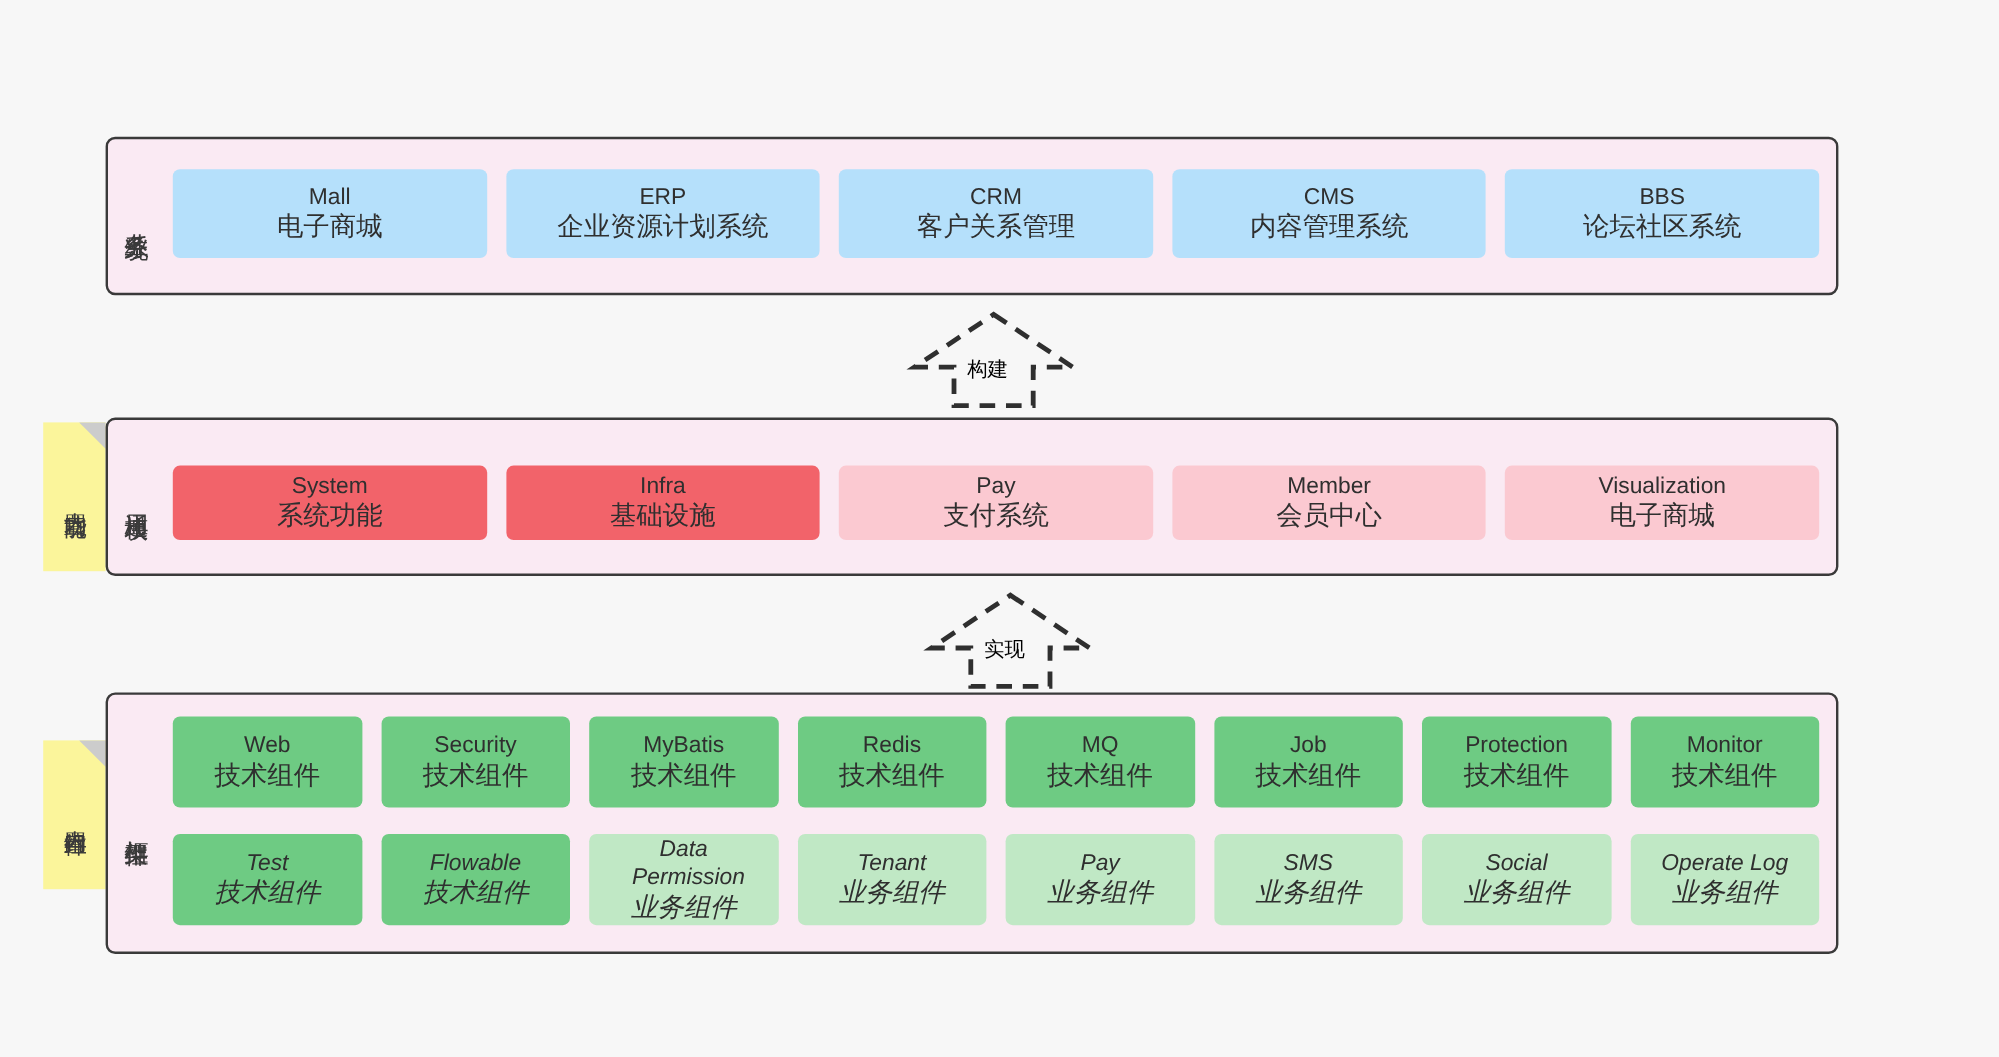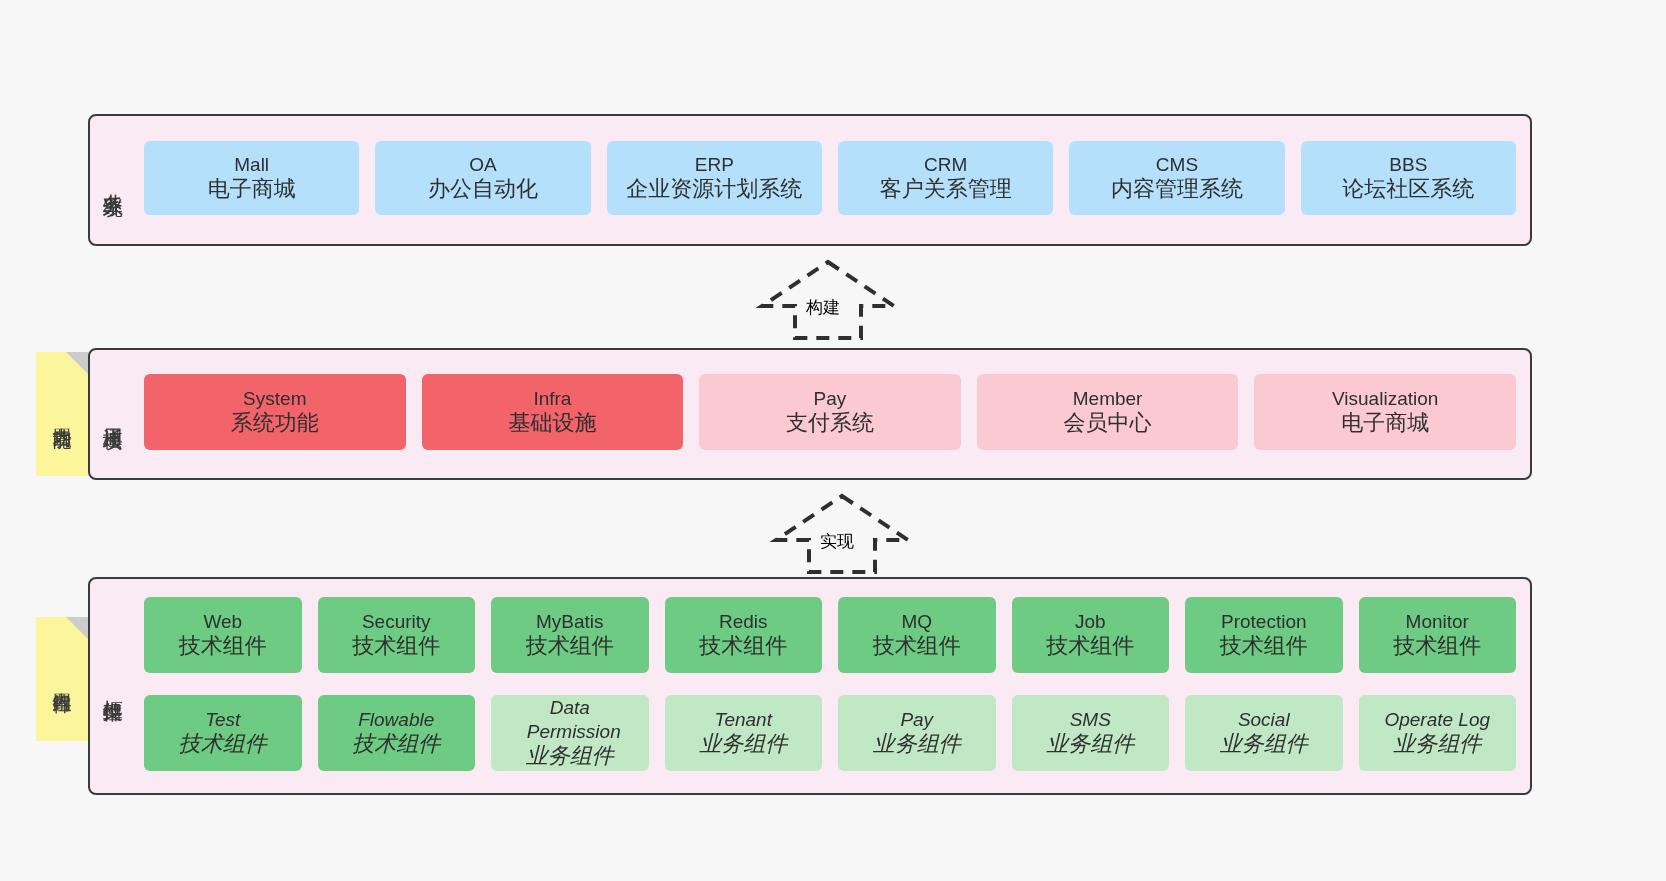--- a/index.html
+++ b/index.html
@@ -119,24 +119,20 @@
   <div class="layer" style="left:88px;top:114px;width:1444px;height:132px;">
     <div class="layer-label">业务系统</div>
     <div class="layer-body">
       <div class="row" style="height:74px;">
 
         <div class="cell c-blue">
           <span class="t1">Mall</span>
           <span class="t2">电子商城</span>
         </div>
         <div class="cell c-blue">
-          <span class="t1">OA</span>
-          <span class="t2">办公自动化</span>
-        </div>
-        <div class="cell c-blue">
           <span class="t1">ERP</span>
           <span class="t2">企业资源计划系统</span>
         </div>
         <div class="cell c-blue">
           <span class="t1">CRM</span>
           <span class="t2">客户关系管理</span>
         </div>
         <div class="cell c-blue">
           <span class="t1">CMS</span>
           <span class="t2">内容管理系统</span>
@@ -158,21 +154,21 @@
   </div>
 
   <div class="note" style="left:36px;top:352px;width:52px;height:124px;">
     <span class="fold"></span>
     <span>内置功能</span>
   </div>
 
   <div class="layer" style="left:88px;top:348px;width:1444px;height:132px;">
     <div class="layer-label">通用模块</div>
     <div class="layer-body">
-      <div class="row" style="height:76px;">
+      <div class="row" style="height:76px;align-items:flex-end;">
 
         <div class="cell c-red">
           <span class="t1">System</span>
           <span class="t2">系统功能</span>
         </div>
         <div class="cell c-red">
           <span class="t1">Infra</span>
           <span class="t2">基础设施</span>
         </div>
         <div class="cell c-pink">

